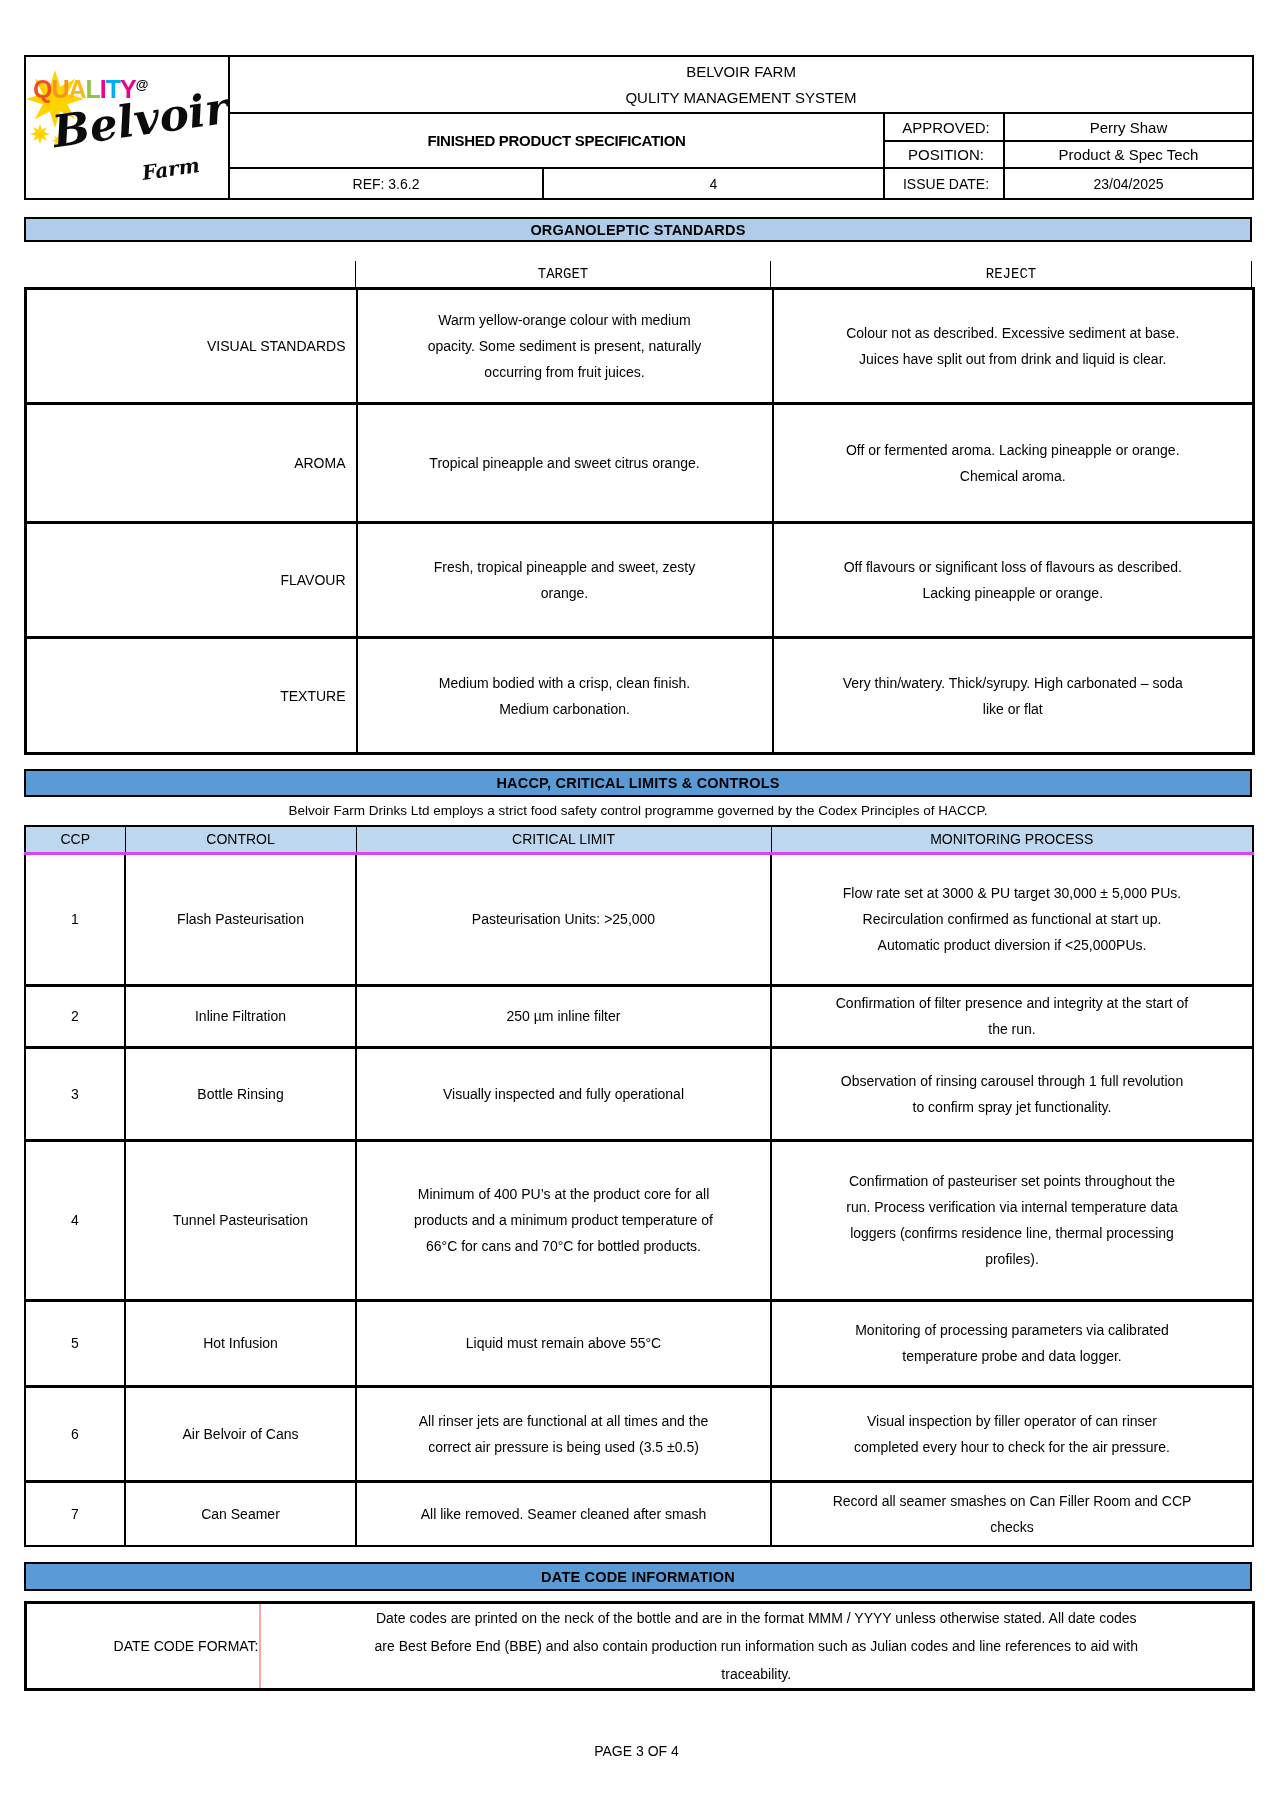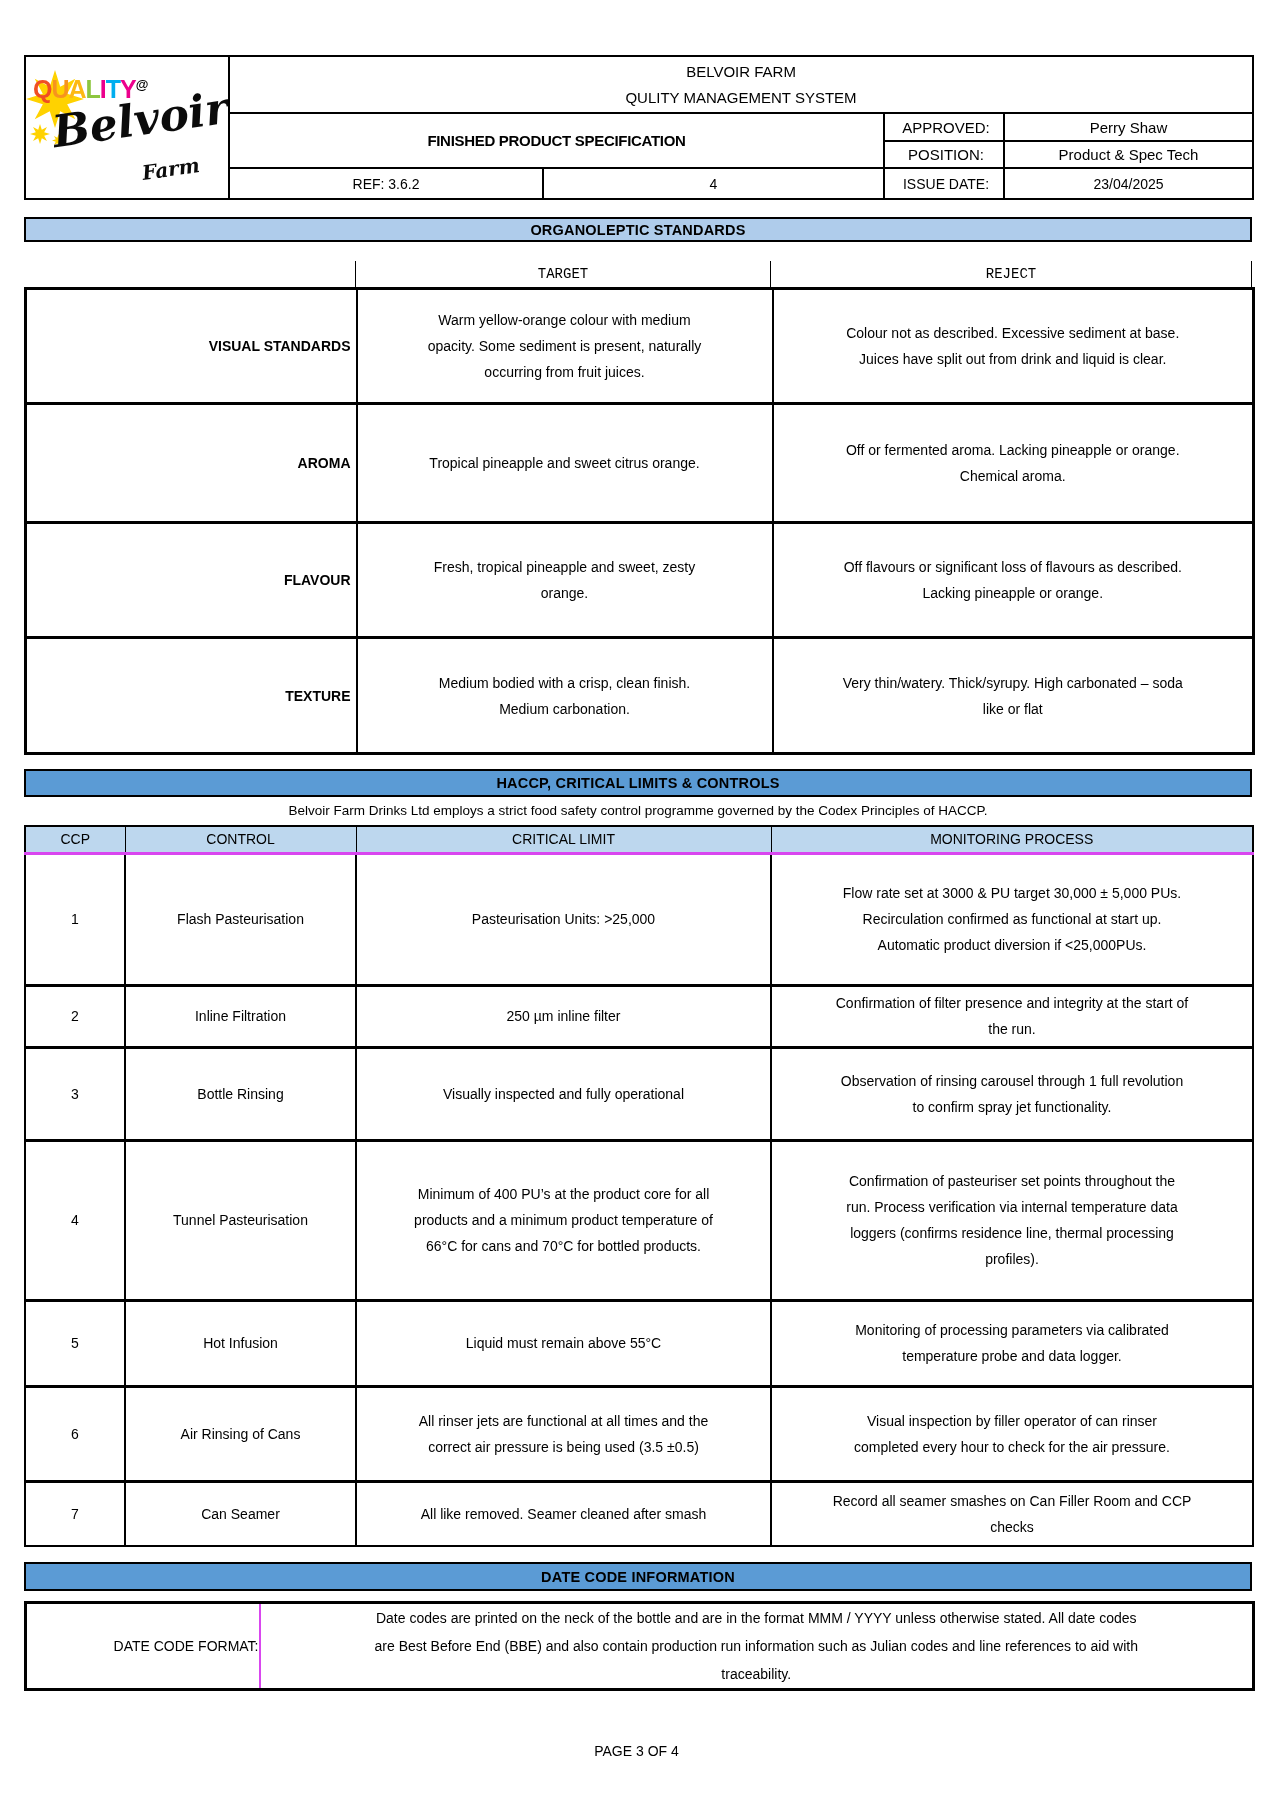--- a/index.html
+++ b/index.html
@@ -55,21 +55,21 @@
   .org-head { margin-top:19px; height:26px; display:flex; font-size:14px;font-family:Liberation Mono, monospace; }
   .org-head .c { display:flex; align-items:center; justify-content:center; height:100%; }
   .org-head .c1 { width:331px; }
   .org-head .c2 { width:416px; border-left:1px solid #000; border-right:1px solid #000; }
   .org-head .c3 { width:481px; border-right:1px solid #000; }
 
   
   .org-table { border:3px solid #000; }
   .org-table td { border-top:3px solid #000; border-left:2px solid #000; vertical-align:middle;
                   font-size:14px; line-height:26px; text-align:center; white-space:pre-line; padding:0 10px; }
-  .org-table td.rowlab { font-weight:bold; text-align:right; padding-right:5px; white-space:normal; }
+  .org-table td.rowlab { font-weight:normal; text-align:right; white-space:normal; }
   .org-table tr:nth-child(1) td { height:115px; }
   .org-table tr:nth-child(2) td { height:119px; }
   .org-table tr:nth-child(3) td { height:115px; }
   .org-table tr:nth-child(4) td { height:116px; }
 
   
   .haccp-intro { margin-top:6px; height:16px; text-align:center; font-size:13.5px; }
 
   
   .ccp-table { margin-top:6px; border:2px solid #000; }
@@ -80,21 +80,21 @@
   .ccp-table tr:nth-child(2) td { height:132px; }
   .ccp-table tr:nth-child(3) td { height:62px; }
   .ccp-table tr:nth-child(4) td { height:93px; }
   .ccp-table tr:nth-child(5) td { height:160px; }
   .ccp-table tr:nth-child(6) td { height:86px; }
   .ccp-table tr:nth-child(7) td { height:95px; }
   .ccp-table tr:nth-child(8) td { height:65px; }
 
   
   .date-table { margin-top:10px; border:3px solid #000; }
-  .date-table td { border-left:2px solid #d946ef; vertical-align:middle; font-size:14px; line-height:28px; }
+  .date-table td { border-left:2px solid #fca5a5; vertical-align:middle; font-size:14px; line-height:28px; }
   .date-table td.dlab { text-align:right; padding-left:6px; white-space:normal; }
   .date-table td.dtxt { text-align:center; white-space:pre-line; padding:0 8px; height:86px; }
 
   .page-footer { margin-top:52px; width:1273px; text-align:center; font-size:14px; }
 </style>
 </head>
 <body>
 
 <div class="content">
 
@@ -239,21 +239,21 @@
     </tr>
     <tr>
       <td>5</td>
       <td>Hot Infusion</td>
       <td>Liquid must remain above 55°C</td>
       <td>Monitoring of processing parameters via calibrated
 temperature probe and data logger.</td>
     </tr>
     <tr>
       <td>6</td>
-      <td>Air Rinsing of Cans</td>
+      <td>Air Belvoir of Cans</td>
       <td>All rinser jets are functional at all times and the
 correct air pressure is being used (3.5 ±0.5)</td>
       <td>Visual inspection by filler operator of can rinser
 completed every hour to check for the air pressure.</td>
     </tr>
     <tr>
       <td>7</td>
       <td>Can Seamer</td>
       <td>All like removed. Seamer cleaned after smash</td>
       <td>Record all seamer smashes on Can Filler Room and CCP

